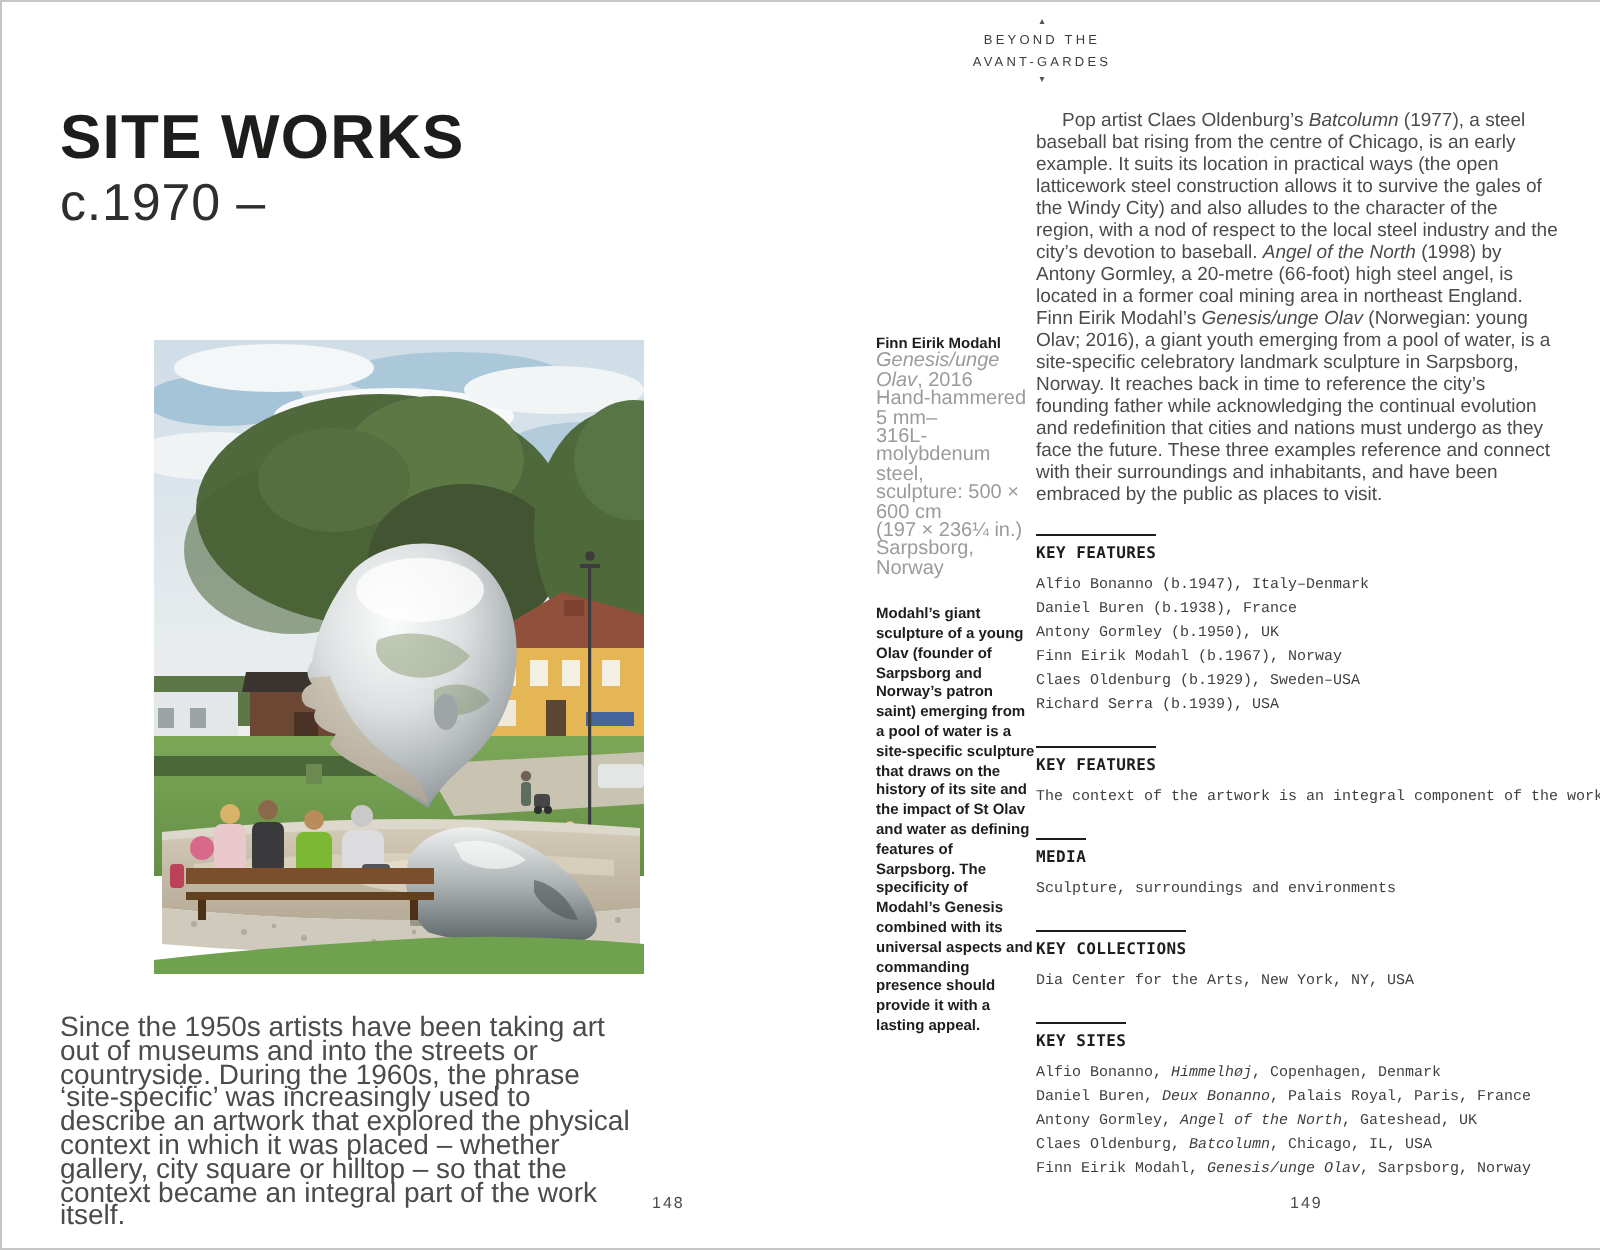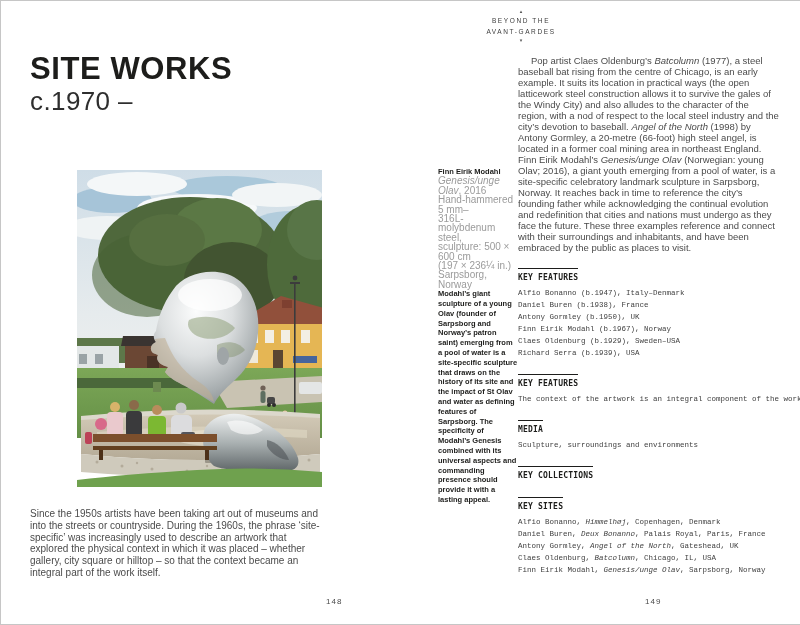--- a/index.html
+++ b/index.html
@@ -28,27 +28,27 @@
   
   .photo { position:absolute; left:77px; top:170px; width:245px; height:317px; }
   .photo svg { display:block; }
 
   
   .caption-col { position:absolute; left:438px; top:167px; width:80px; }
   .caption-artist { font-size:7.5px; font-weight:700; color:#1d1d1b; line-height:9.4px; }
   .caption-lines { font-size:10px; color:#9b9b9b; line-height:9.4px; }
   .caption-lines i { font-style:italic; }
   .caption-commentary {
-    font-size:7.5px; font-weight:700; color:#1d1d1b; line-height:9.8px;
+    margin-top:13px; font-size:7.5px; font-weight:700; color:#1d1d1b; line-height:9.8px;
   }
 
   
   .left-intro {
     position:absolute; left:30px; top:508px; width:292px;
-    font-size:10px; line-height:11.8px; color:#4b4b4b;
+    font-size:14px; line-height:11.8px; color:#4b4b4b;
   }
 
   
   .right-col { position:absolute; left:518px; top:55px; width:262px; }
   .lead-paragraph { font-size:9.5px; line-height:11px; color:#4b4b4b; text-indent:13px; }
   .lead-paragraph i { font-style:italic; }
 
   .section { margin-top:13px; }
   .section-heading {
     display:inline-block; border-top:1.4px solid #1d1d1b; padding-top:4px;
@@ -275,20 +275,23 @@
 
     <div class="section">
       <div class="section-heading">MEDIA</div>
       <div class="section-items">
           <div>Sculpture, surroundings and environments</div>
         </div>
     </div>
 
     <div class="section">
       <div class="section-heading">KEY COLLECTIONS</div>
+      <div class="section-items">
+          <div>Dia Center for the Arts, New York, NY, USA</div>
+        </div>
     </div>
 
     <div class="section">
       <div class="section-heading">KEY SITES</div>
       <div class="section-items">
           <div>Alfio Bonanno, <i>Himmelhøj</i>, Copenhagen, Denmark</div>
           <div>Daniel Buren, <i>Deux Bonanno</i>, Palais Royal, Paris, France</div>
           <div>Antony Gormley, <i>Angel of the North</i>, Gateshead, UK</div>
           <div>Claes Oldenburg, <i>Batcolumn</i>, Chicago, IL, USA</div>
           <div>Finn Eirik Modahl, <i>Genesis/unge Olav</i>, Sarpsborg, Norway</div>

